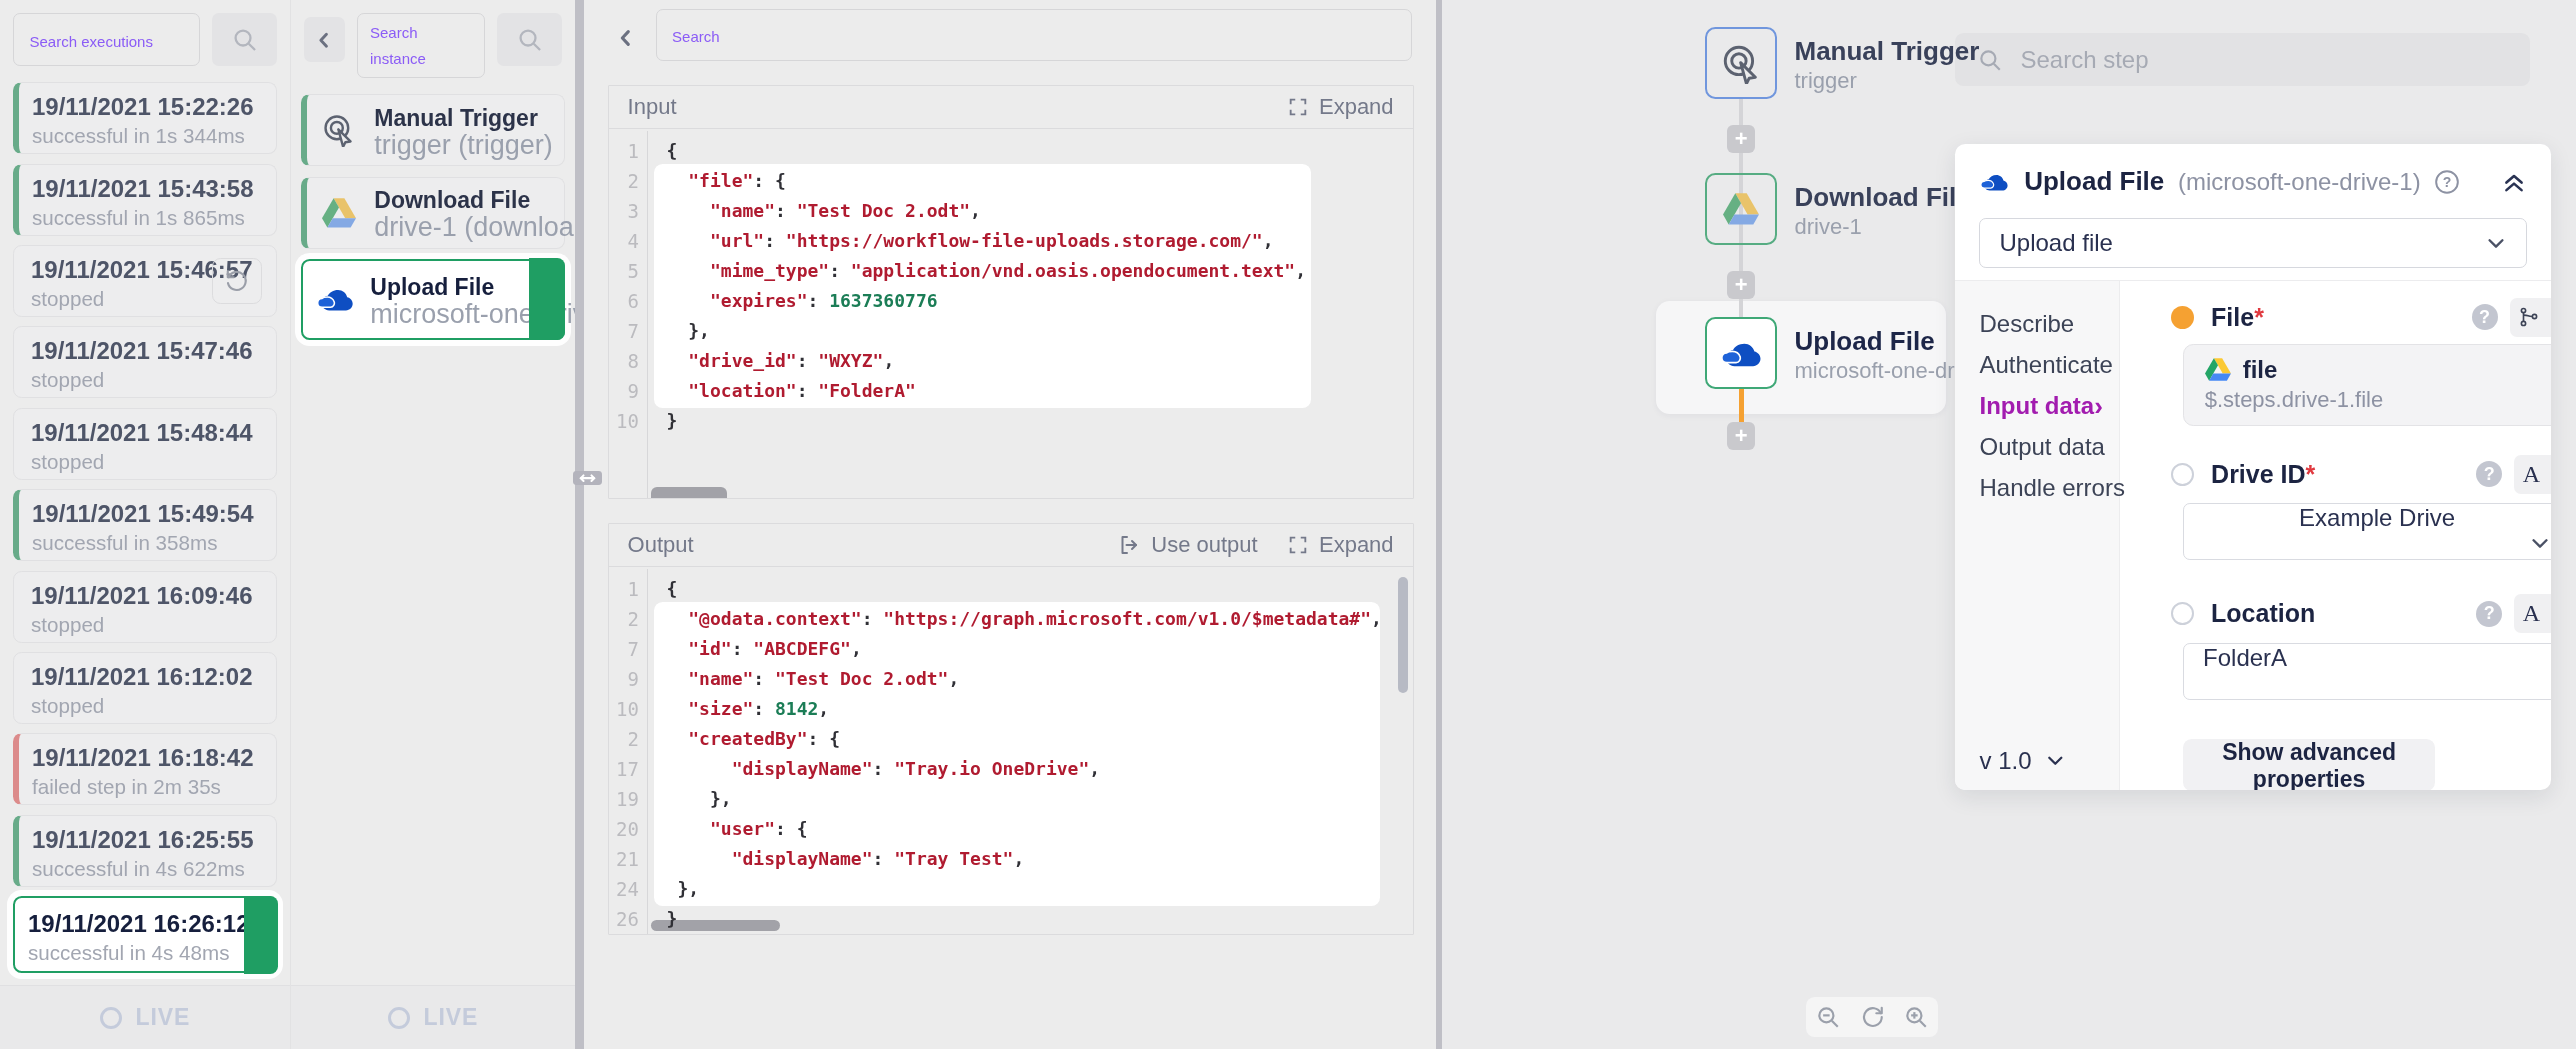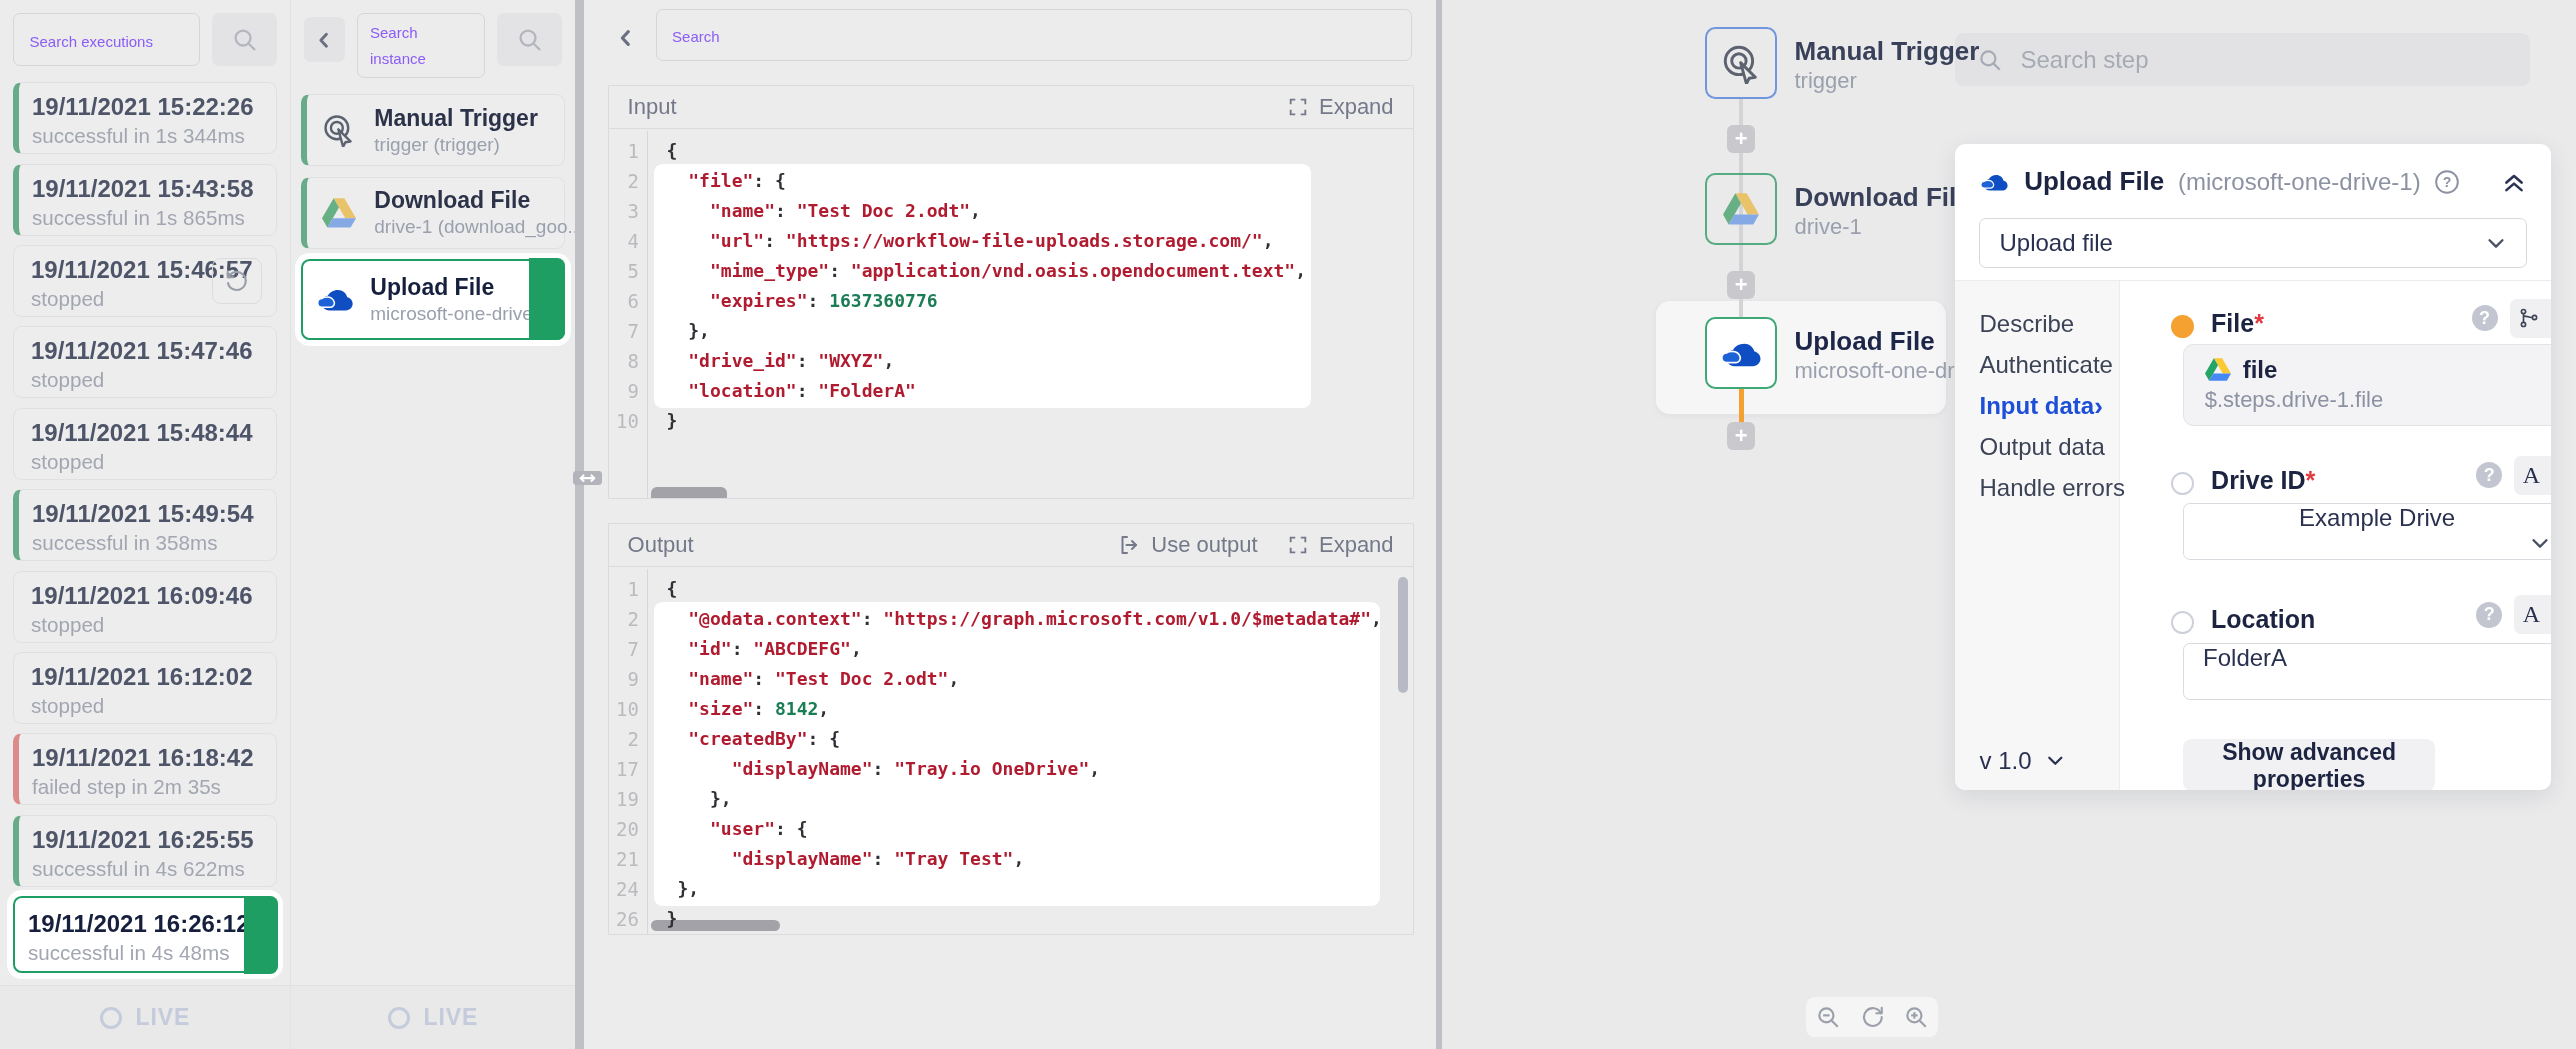--- a/index.html
+++ b/index.html
@@ -33,21 +33,21 @@
   .restore-btn { position:absolute; right:13.7px; top:12px; width:50px; height:46px; border:1.7px solid #dcdcde; border-radius:8.6px; background:transparent; color:#9a9ea8; display:flex; align-items:center; justify-content:center; cursor:pointer; }
 
   
   .panel-steps { width:284px; }
   .steps-list { flex:1; padding:16.3px 10.3px 0; overflow:hidden; }
   .step-card { position:relative; height:72px; background:#ededee; border:1.7px solid #e0e0e2; border-left:6px solid #68ab89; border-radius:8.6px; margin-bottom:10.3px; padding:0 8.6px 0 10.3px; display:flex; align-items:center; gap:13.7px; cursor:pointer; }
   .step-card.sel { background:#fff; border:2.6px solid #1f9e63; box-shadow:0 0 0 6px rgba(255,255,255,.95); height:81px; }
   .step-card.sel::after { content:""; position:absolute; top:-2.6px; bottom:-2.6px; right:-2.6px; width:36px; background:#1f9e63; border-radius:0 7.7px 7.7px 0; }
   .step-t { font-size:23px; font-weight:700; color:#2c3349; line-height:29px; white-space:nowrap; }
   .step-card.sel .step-t { color:#161f3d; }
-  .step-s { font-size:19px; color:#9aa0ad; line-height:24px; white-space:nowrap; }
+  .step-s { font-size:27px; color:#9aa0ad; line-height:24px; white-space:nowrap; }
   .back-btn { width:41px; height:45px; margin-top:4.3px; background:#e3e3e5; border:none; border-radius:6.9px; color:#6b7080; display:flex; align-items:center; justify-content:center; cursor:pointer; }
   .search-box.multi { height:65px; padding:0 12px; }
   .search-box.multi .ph { line-height:26px; }
 
   
   .vstrip { width:8.6px; background:#bfbfc6; }
   .vstrip.thin { width:6.9px; }
   .resize-handle { position:absolute; left:573px; top:471px; width:29px; height:13.7px; background:#b3b3bc; border-radius:3.4px; z-index:6; display:flex; align-items:center; justify-content:center; color:#fff; cursor:col-resize; }
 
   
@@ -99,25 +99,25 @@
   .props { position:absolute; left:513px; top:144px; width:596px; height:646px; background:#fff; border-radius:10.3px; box-shadow:0 6.9px 22px rgba(30,35,60,.10); overflow:hidden; z-index:4; }
   .props-head { padding:22px 24px 0; display:flex; align-items:center; gap:13.7px; }
   .props-title { font-size:26px; font-weight:800; color:#1c2442; white-space:nowrap; }
   .props-sub { font-size:24px; color:#8d92a3; white-space:nowrap; }
   .collapse-btn { margin-left:auto; background:none; border:none; color:#2a3353; cursor:pointer; display:flex; }
   .op-select { margin:20.6px 24px 0; height:50px; border:1.7px solid #d6d8de; border-radius:6.9px; display:flex; align-items:center; padding:0 19px; font-size:24px; color:#2a3150; cursor:pointer; }
   .op-select .icon { margin-left:auto; color:#4a5165; }
   .props-body { position:absolute; top:136px; bottom:0; left:0; right:0; display:flex; border-top:1.7px solid #ececee;gap:30px; }
   .pnav { width:165px; background:#f7f7f8; border-right:1.7px solid #ececee; padding-top:22px; position:relative; flex:0 0 auto; }
   .pnav-item { height:41px; display:flex; align-items:center; padding:0 17px 0 24px; font-size:24px; color:#3c4356; cursor:pointer; white-space:nowrap; }
-  .pnav-item.active { color:#1d4ed8; font-weight:700; }
+  .pnav-item.active { color:#a21caf; font-weight:700; }
   .pnav-item .arr { margin-left:auto; font-weight:700; font-size:26px; line-height:24px; }
   .pver { position:absolute; left:24px; bottom:15.5px; font-size:24px; color:#2a3150; display:flex; align-items:center; gap:13.7px; cursor:pointer; }
   .pcontent { flex:1; position:relative; padding:0 13px 0 20.6px; }
-  .frow { display:flex; align-items:flex-end; gap:17px; height:41px; }
+  .frow { display:flex; align-items:center; gap:17px; height:41px; }
   .frow.f1 { margin-top:15.5px; } .frow.f2 { margin-top:27.5px; } .frow.f3 { margin-top:33px; }
   .fdot { width:23px; height:23px; border-radius:50%; flex:0 0 auto; }
   .fdot.filled { background:#f5a132; }
   .fdot.empty { border:2.6px solid #cdd1da; }
   .flabel { font-size:25px; font-weight:700; color:#1c2442; }
   .req { color:#e0393f; }
   .frow-right { margin-left:auto; display:flex; align-items:center; gap:12px; }
   .qicon { width:26px; height:26px; border-radius:50%; background:#c3c6d0; color:#fff; font-size:18px; font-weight:700; display:flex; align-items:center; justify-content:center; flex:0 0 auto; }
   .type-btn { height:39px; min-width:52px; padding:0 8.6px; background:#f0f0f2; border-radius:6.9px; border:none; display:flex; align-items:center; justify-content:center; gap:8.6px; color:#2a3150; cursor:pointer; }
   .type-btn .a-glyph { font-family:"Liberation Serif",serif; font-size:24px; color:#2a3150; }

